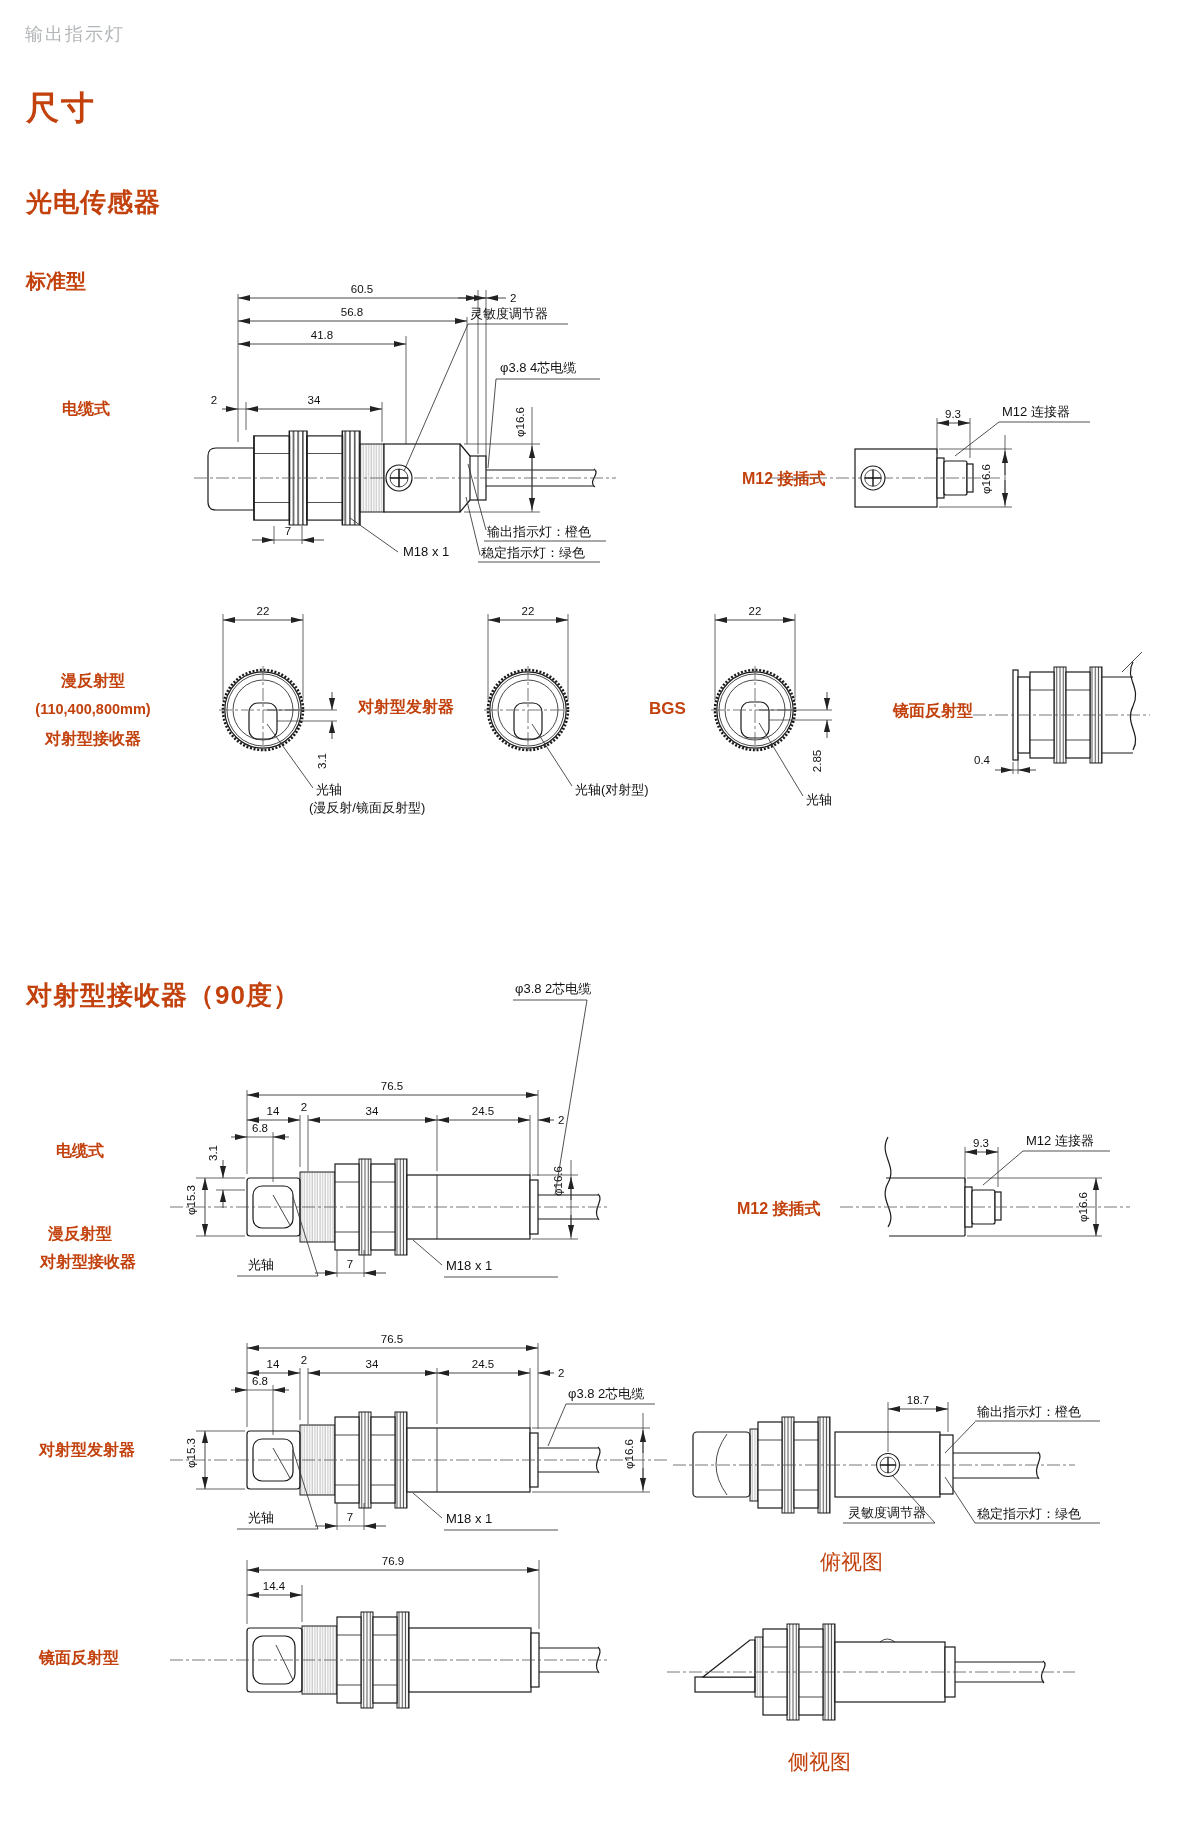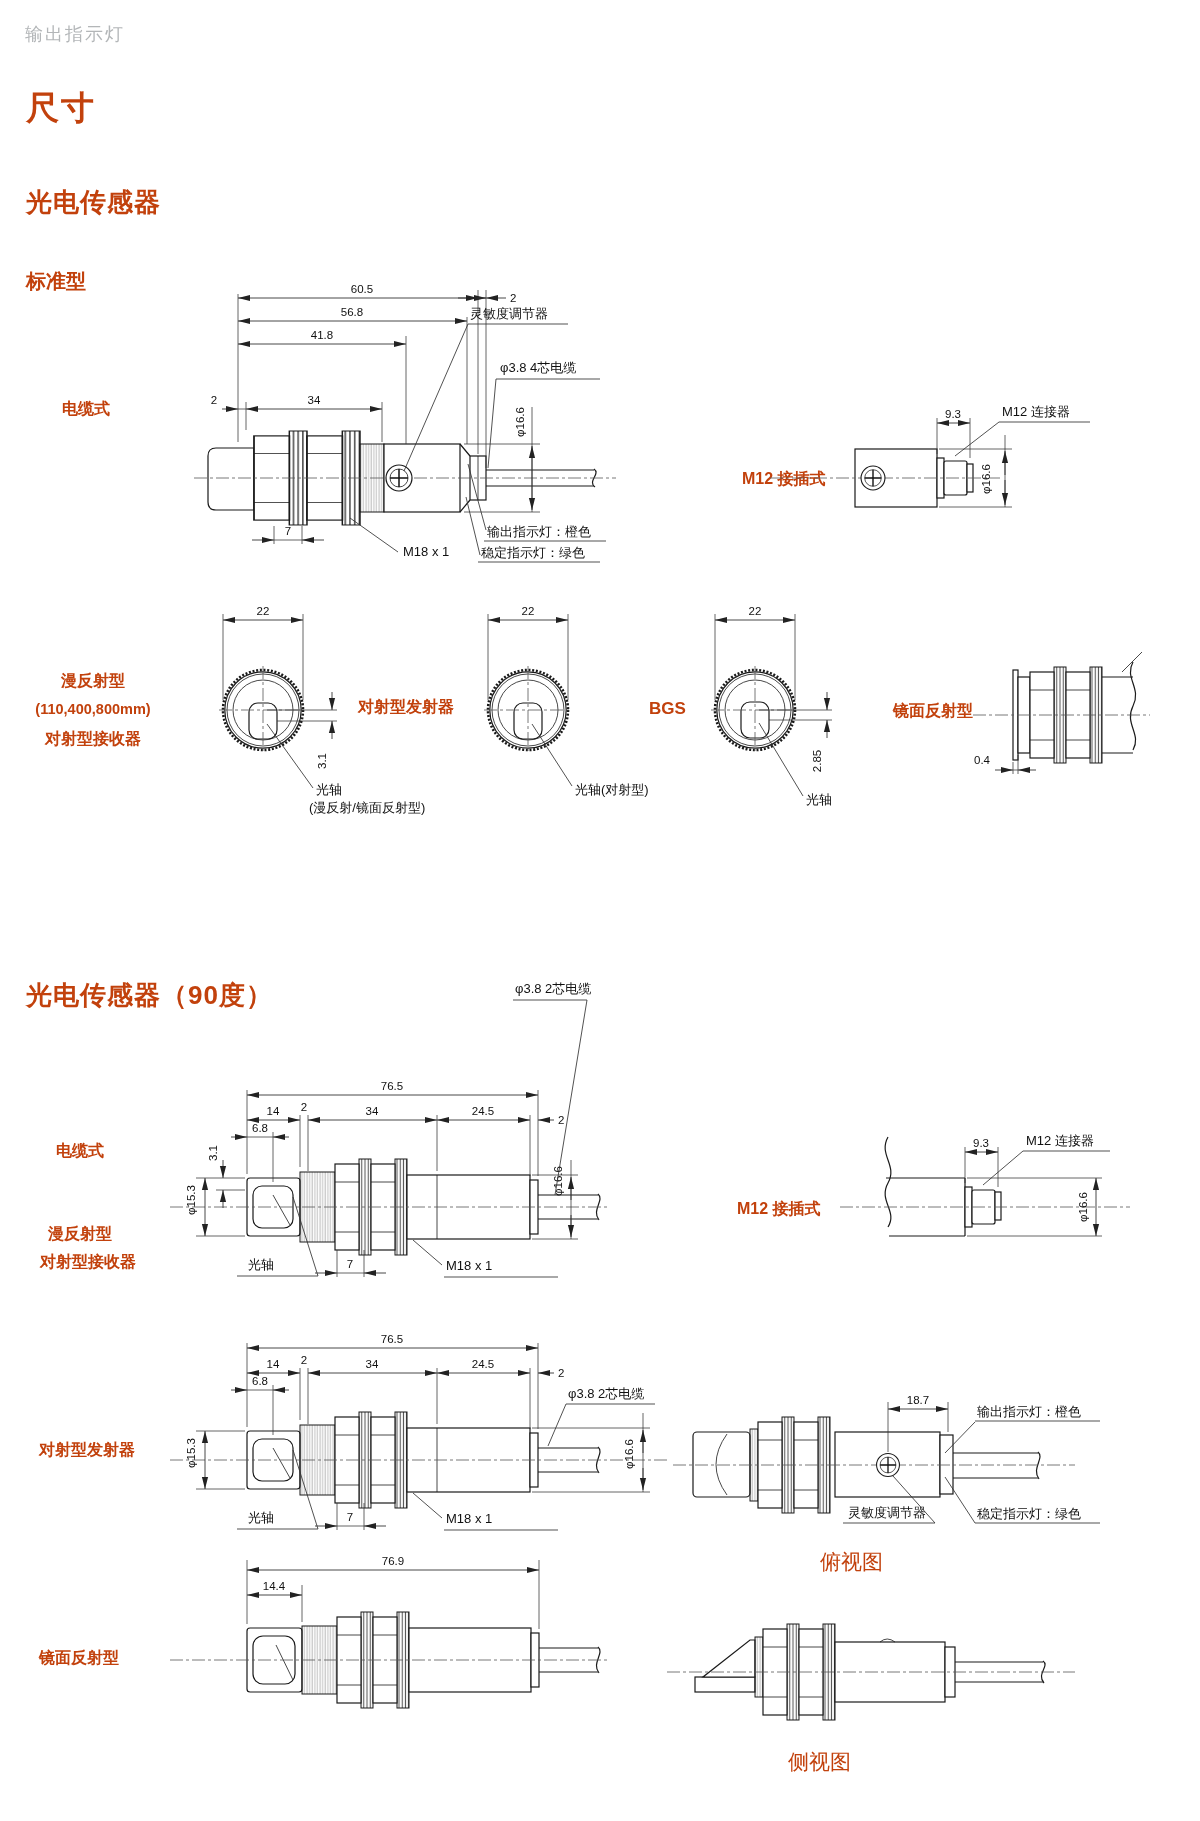--- a/index.html
+++ b/index.html
@@ -235,21 +235,21 @@
     </g>
     <path class="cl" d="M8 75 H185"></path>
     <g>
       <path class="ext" d="M48 122 V134 M53 115 V134 M48 130 H53"></path>
       <path class="out" d="M30 130 H48"></path>
         <path class="out" d="M71 130 H53"></path>
       <text class="d" x="17" y="124">0.4</text>
     </g>
   </svg>
 
-  <div class="t h2" style="left:26px;top:978px">光电传感器（90度）</div>
+  <div class="t h2" style="left:26px;top:978px">对射型接收器（90度）</div>
 
   <div class="t lb" style="left:56px;top:1141px">电缆式</div>
   <div class="t lb" style="left:48px;top:1224px">漫反射型</div>
   <div class="t lb" style="left:40px;top:1252px">对射型接收器</div>
   <div class="t lb" style="left:737px;top:1199px">M12 接插式</div>
 
   <svg style="left:150px;top:975px" width="470" height="335" viewBox="0 0 470 335">
     <g>
       <rect x="97" y="203" width="53" height="58" rx="3" class="ol"></rect>
       <rect x="103" y="211" width="40" height="42" rx="9" class="olt"></rect>

